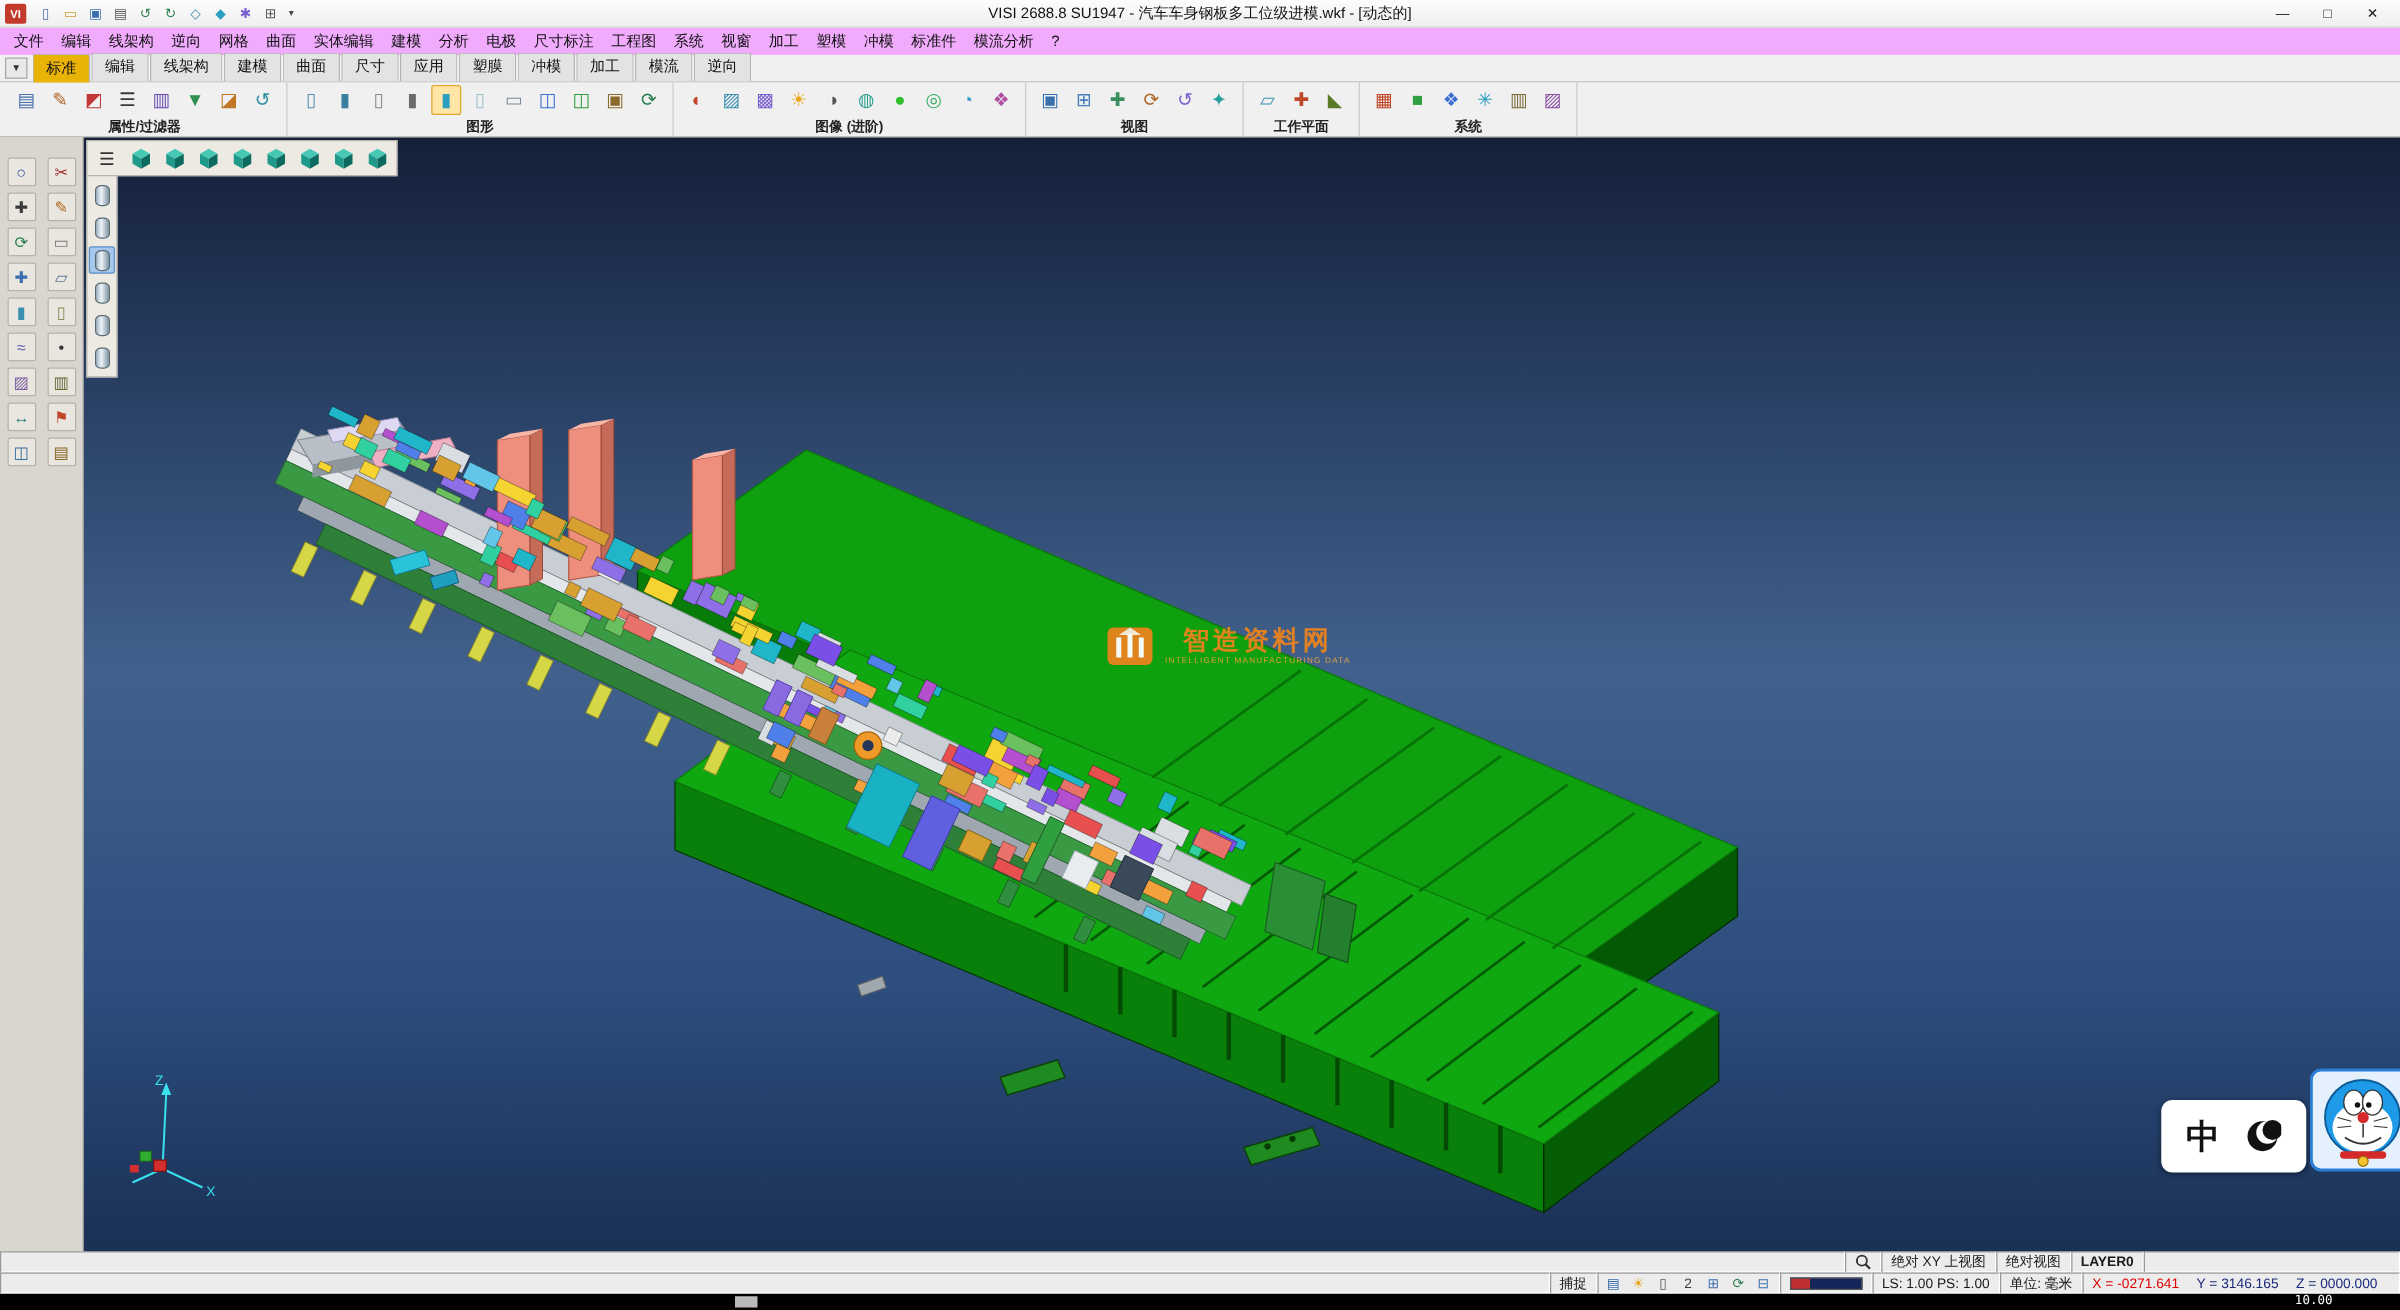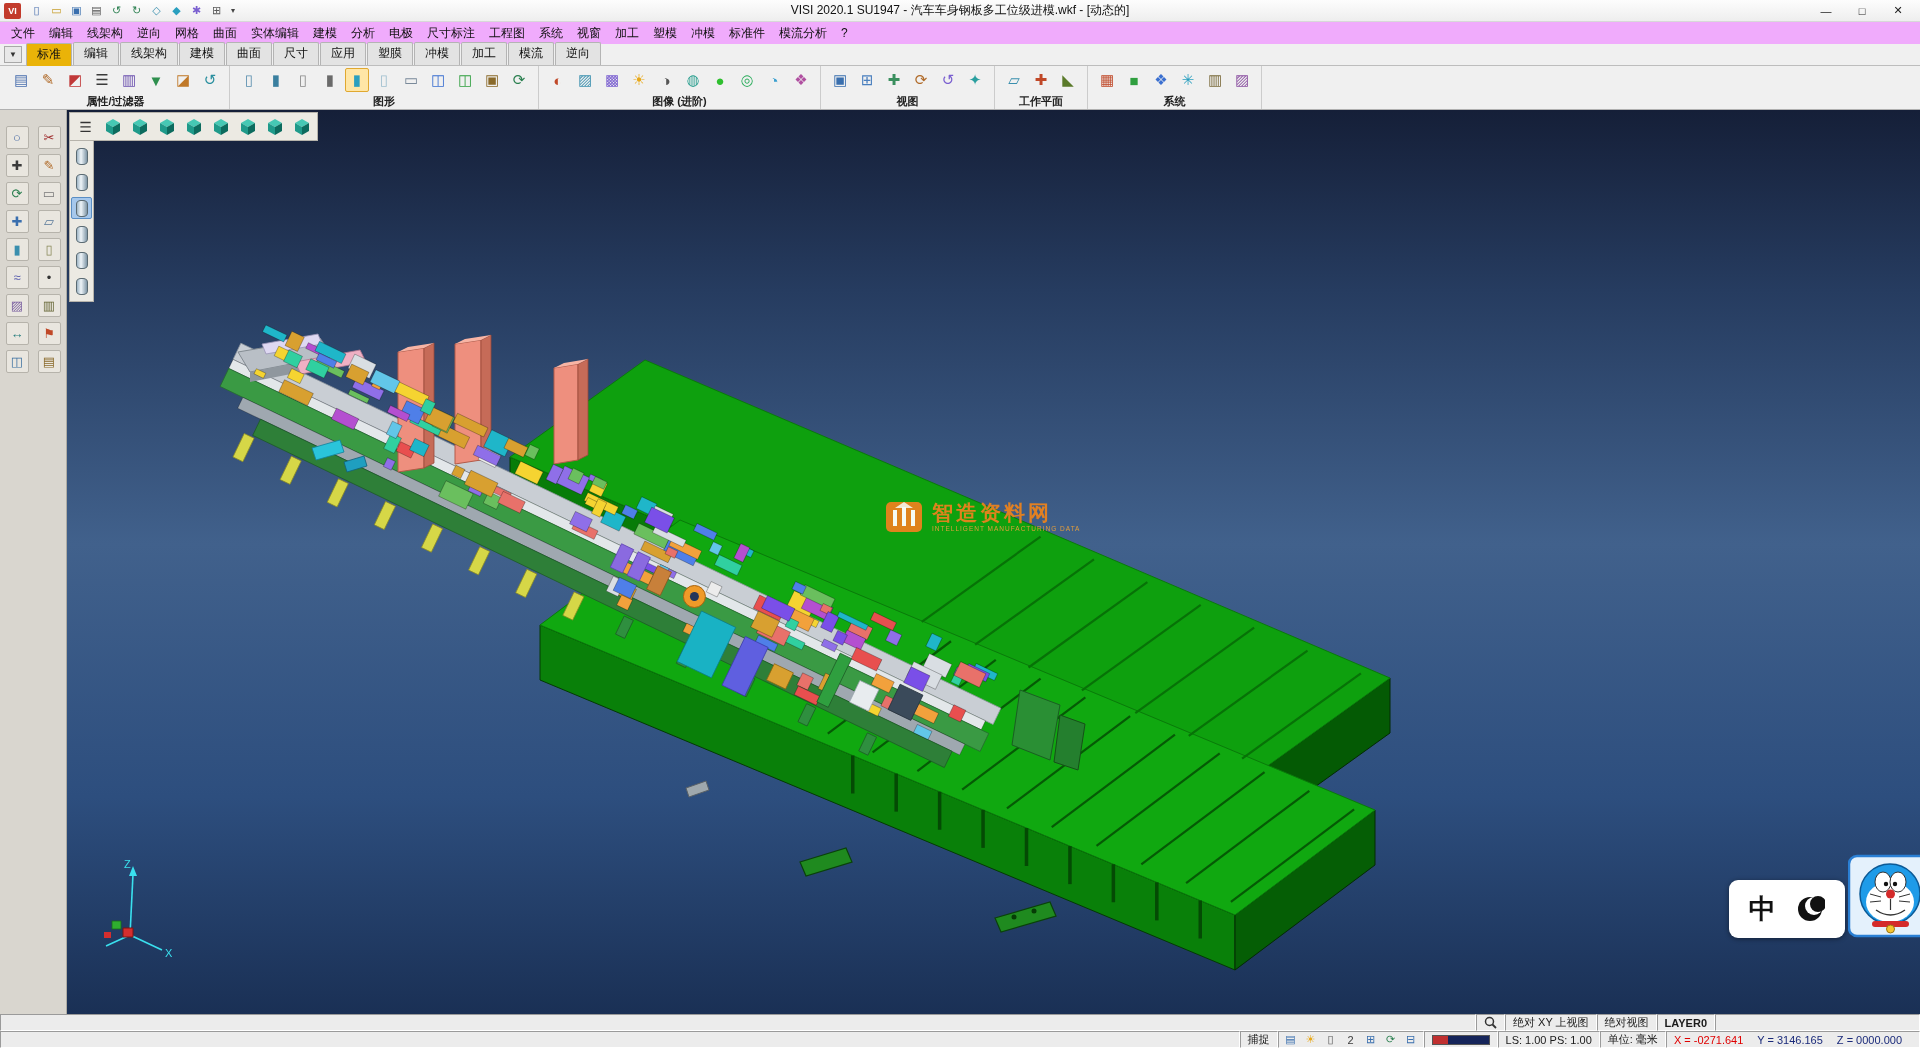--- a/index.html
+++ b/index.html
@@ -57,21 +57,21 @@
   .vicon { width:25px; height:23px; display:flex; align-items:center; justify-content:center; font-size:14px; color:#333; }
 
   .side-toolbar { position:absolute; top:30px; left:2px; width:25px; background:#eceae3; border:1px solid #b6b3ab;
     display:flex; flex-direction:column; gap:4px; padding:4px 0; align-items:center; }
   .cyl-wrap { width:21px; height:22px; display:flex; align-items:center; justify-content:center; border-radius:2px; }
   .cyl-wrap.active { background:#a6c8ec; border:1px solid #5a8ec4; }
   .cyl { width:12px; height:17px; background:linear-gradient(90deg,#9fb6c6,#eef4f8 40%,#7f96a6);
     border-radius:5px / 4px; border:1px solid #5a6a72; }
 
   .watermark { position:absolute; left:818px; top:390px; display:flex; gap:9px; align-items:center; opacity:.96; }
-  .wm-text { display:flex; flex-direction:column; }
+  .wm-text { display:flex; flex-direction:column;align-items:center; }
   .wm-title { color:#e8821e; font-size:21px; font-weight:bold; letter-spacing:3px; line-height:1.05; }
   .wm-sub { color:#e8a03a; font-size:6.5px; letter-spacing:1px; }
 
   .ime { position:absolute; left:1662px; top:744px; display:flex; align-items:flex-end; gap:3px; }
   .ime-box { width:116px; height:58px; background:#ffffff; border-radius:9px; box-shadow:0 1px 5px rgba(0,0,0,.45);
     display:flex; align-items:center; justify-content:space-around; padding:0 10px; }
   .ime-zh { font-size:27px; font-weight:bold; color:#111; }
 
   
   .srow { height:17px; flex:0 0 17px; display:flex; font-size:11px; color:#1a1a1a; background:#ececec; }
@@ -104,21 +104,21 @@
         <div class="qat-icon" style="color: rgb(58, 111, 174);">▣</div>
         <div class="qat-icon" style="color: rgb(85, 85, 85);">▤</div>
         <div class="qat-icon" style="color: rgb(42, 127, 79);">↺</div>
         <div class="qat-icon" style="color: rgb(42, 127, 79);">↻</div>
         <div class="qat-icon" style="color: rgb(58, 143, 174);">◇</div>
         <div class="qat-icon" style="color: rgb(42, 159, 191);">◆</div>
         <div class="qat-icon" style="color: rgb(122, 95, 208);">✱</div>
         <div class="qat-icon" style="color: rgb(90, 90, 90);">⊞</div>
         <div class="qat-drop">▾</div>
       </div>
-    <div class="title-text">VISI 2020.1 SU1947 - 汽车车身钢板多工位级进模.wkf - [动态的]</div>
+    <div class="title-text">VISI 2688.8 SU1947 - 汽车车身钢板多工位级进模.wkf - [动态的]</div>
     <div class="win-controls">
       <div class="win-btn">—</div>
       <div class="win-btn">□</div>
       <div class="win-btn">✕</div>
     </div>
   </div>
 
   <div class="menubar" id="menubar">
       <span class="menu-item">文件</span>
       <span class="menu-item">编辑</span>
@@ -639,13 +639,17 @@
     </div>
     <div class="scell">LS: 1.00 PS: 1.00</div>
     <div class="scell">单位: 毫米</div>
     <div class="scell coord-cell">
       <span class="cx">X = -0271.641</span>
       <span class="cyz">Y = 3146.165</span>
       <span class="cyz">Z = 0000.000</span>
     </div>
   </div>
 
+  <div class="commandbar">
+    <div class="cmd-chip"></div>
+    <div class="cmd-val">10.00</div>
+  </div>
 </div>
 
 </body></html>

